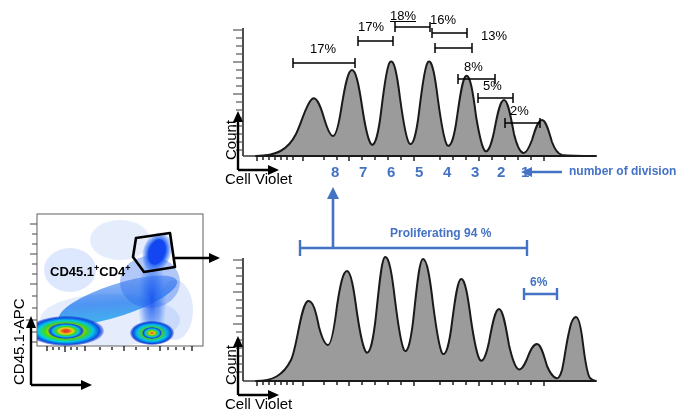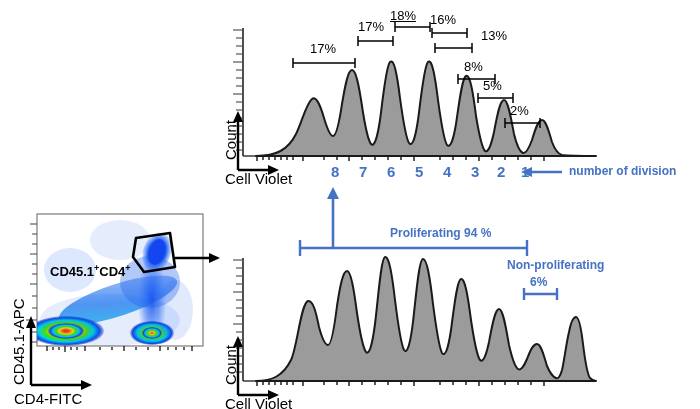--- a/index.html
+++ b/index.html
@@ -400,26 +400,24 @@
 <div class="abs divnum" style="left:471px;top:163px;">3</div>
 <div class="abs divnum" style="left:497px;top:163px;">2</div>
 <div class="abs divnum" style="left:521px;top:163px;">1</div>
 
 <div class="abs bluetxt" style="left:569px;top:164px;">number of division</div>
 
 <div class="abs axistxt" style="left:225px;top:170px;">Cell Violet</div>
 <div class="abs axisrot" style="left:222px;top:160px;">Count</div>
 
 <div class="abs bluetxt" style="left:390px;top:226px;">Proliferating 94 %</div>
-<div class="abs bluetxt" style="left:507px;top:258px;">Non-proliferating</div>
 <div class="abs bluetxt" style="left:530px;top:275px;">6%</div>
 
 <div class="abs axistxt" style="left:225px;top:395px;">Cell Violet</div>
 <div class="abs axisrot" style="left:222px;top:385px;">Count</div>
 
 <div class="abs gatetitle" style="left:50px;top:219px;margin-top:44px;">
   <span>CD45.1</span><span class="sup">+</span><span>CD4</span><span class="sup">+</span>
 </div>
 
-<div class="abs axistxt" style="left:14px;top:390px;">CD4-FITC</div>
 <div class="abs axisrot" style="left:10px;top:385px;">CD45.1-APC</div>
 
 </div>
 
 </body></html>

